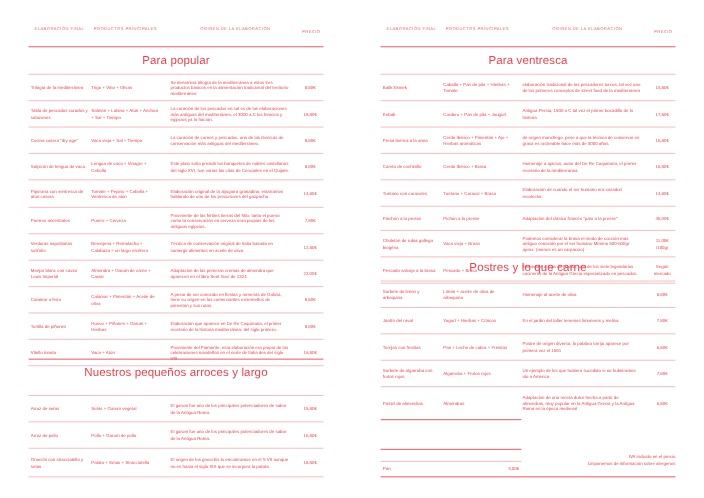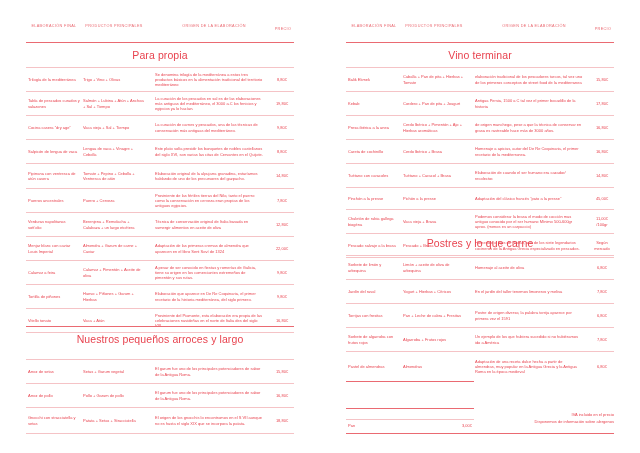--- a/index.html
+++ b/index.html
@@ -32,21 +32,21 @@
 
 <div class="page left">
   <div class="inner">
     <div class="colhead">
       <span class="ch1">Elaboración final</span>
       <span class="ch2">Productos principales</span>
       <span class="ch3">Origen de la elaboración</span>
       <span class="ch4">Precio</span>
     </div>
     <div class="thick" style="top:42px"></div>
-    <div class="section-title" style="top:49px">Para propia</div>
+    <div class="section-title" style="top:49px">Para popular</div>
     <div id="L0">
         <div class="thin" style="top: 67px; left: 0px; width: 268px;"></div>
         <div class="row" style="top: 68px; height: 23px;">
           <div class="c1">Trilogía de la mediterránea</div>
           <div class="c2">Trigo + Vino + Olivas</div>
           <div class="c3">Se denomina trilogía de la mediterránea a estos tres productos básicos en la alimentación tradicional del territorio mediterráneo</div>
           <div class="c4">8,80€</div>
         </div>
         <div class="thin" style="top: 91px; left: 0px; width: 268px;"></div>
         <div class="row" style="top: 92px; height: 23px;">
@@ -151,21 +151,21 @@
 
 <div class="page right">
   <div class="inner">
     <div class="colhead">
       <span class="ch1">Elaboración final</span>
       <span class="ch2">Productos principales</span>
       <span class="ch3">Origen de la elaboración</span>
       <span class="ch4">Precio</span>
     </div>
     <div class="thick" style="top:42px"></div>
-    <div class="section-title" style="top:49px">Vino terminar</div>
+    <div class="section-title" style="top:49px">Para ventresca</div>
     <div id="R0">
         <div class="thin" style="top: 67px; left: 0px; width: 268px;"></div>
         <div class="row" style="top: 68px; height: 23px;">
           <div class="c1">Balik Ekmek</div>
           <div class="c2">Caballa + Pan de pita + Hierbas + Tomate</div>
           <div class="c3">elaboración tradicional de los pescadores turcos, tal vez uno de los primeros conceptos de street food de la mediterranea</div>
           <div class="c4">15,80€</div>
         </div>
         <div class="thin" style="top: 91px; left: 0px; width: 268px;"></div>
         <div class="row" style="top: 92px; height: 23px;">

